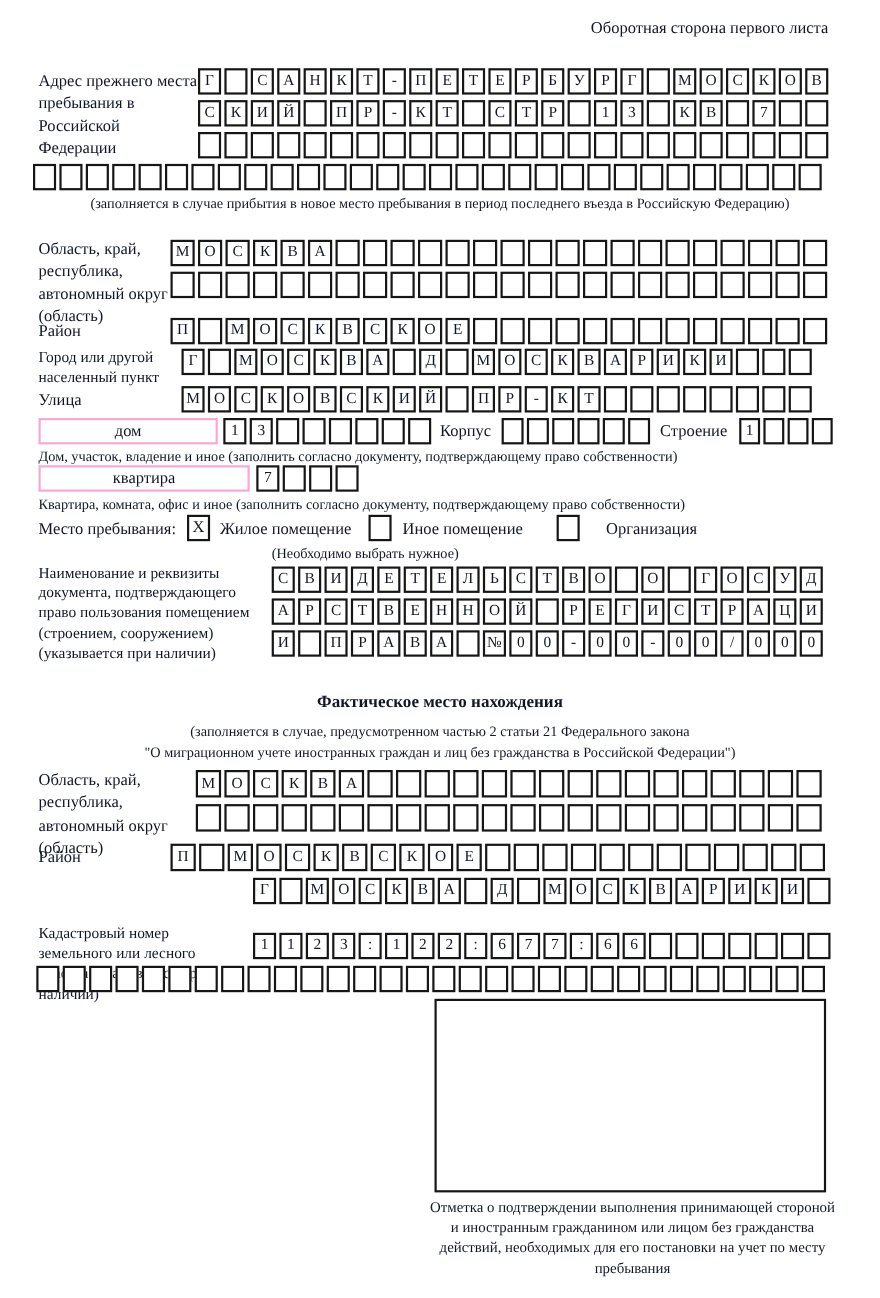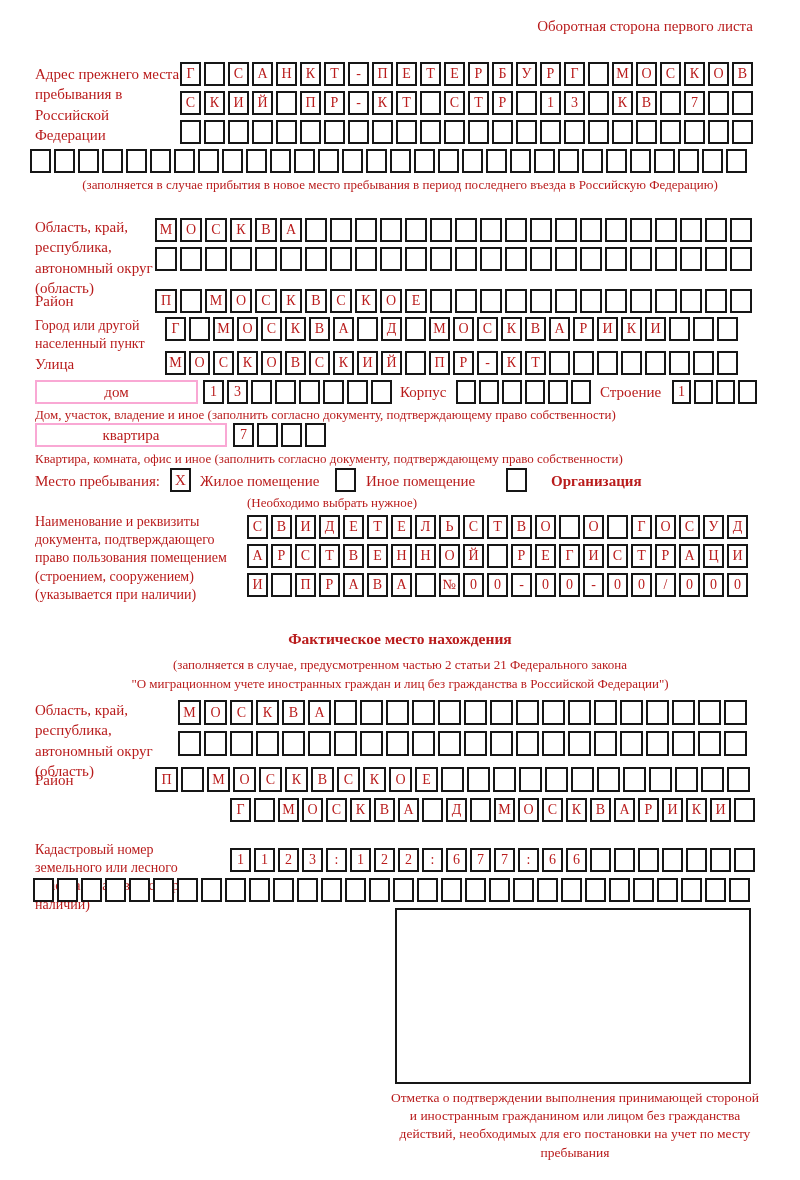--- a/index.html
+++ b/index.html
@@ -1,18 +1,18 @@
 <!DOCTYPE html>
 <html lang="ru"><head>
 <meta charset="utf-8">
 <style>
   html,body{margin:0;padding:0;background:#fff;}
   .page{
     position:relative; width:800px; height:1180px; background:#fff;
-    font-family:"Liberation Serif", serif; color:#b91c1c; overflow:hidden;
+    font-family:"Liberation Serif", serif; color:#0f172a; overflow:hidden;
   }
   .abs{position:absolute;}
   .lbl{font-size:15px; line-height:1.35;}
   .lbl-sm{font-size:14px; line-height:1.3;}
   .note{font-size:13px;}
   .center{left:0; right:0; text-align:center;}
   .bold{font-weight:bold;}
   .cellrow{white-space:nowrap; line-height:0;}
   .cell{
     display:inline-block; box-sizing:content-box;
@@ -77,21 +77,21 @@
   <div class="abs wbox" style="left:35px; top:423px; width:192px;">квартира</div>
   <div class="abs cellrow" style="left:233px; top:423px;"><span class="cell">7</span><span class="cell"></span><span class="cell"></span><span class="cell"></span></div>
   <div class="abs note" style="left:35px; top:451px;">Квартира, комната, офис и иное (заполнить согласно документу, подтверждающему право собственности)</div>
 
   <div class="abs lbl" style="left:35px; top:471px;">Место пребывания:</div>
   <span class="abs chk" style="left:170px; top:468px;">X</span>
   <div class="abs lbl" style="left:200px; top:471px;">Жилое помещение</div>
   <span class="abs chk" style="left:335px; top:468px;"></span>
   <div class="abs lbl" style="left:366px; top:471px;">Иное помещение</div>
   <span class="abs chk" style="left:506px; top:468px;"></span>
-  <div class="abs lbl" style="left:551px; top:471px;font-weight:bold;">Организация</div>
+  <div class="abs lbl" style="left:551px; top:471px;">Организация</div>
   <div class="abs note" style="left:247px; top:495px;font-family:Liberation Serif, serif;">(Необходимо выбрать нужное)</div>
 
   <div class="abs lbl-sm" style="left:35px; top:513px; width:208px;">Наименование и реквизиты документа, подтверждающего право пользования помещением (строением, сооружением) (указывается при наличии)</div>
   <div class="abs cellrow" style="left:247px; top:515px;"><span class="cell">С</span><span class="cell">В</span><span class="cell">И</span><span class="cell">Д</span><span class="cell">Е</span><span class="cell">Т</span><span class="cell">Е</span><span class="cell">Л</span><span class="cell">Ь</span><span class="cell">С</span><span class="cell">Т</span><span class="cell">В</span><span class="cell">О</span><span class="cell"></span><span class="cell">О</span><span class="cell"></span><span class="cell">Г</span><span class="cell">О</span><span class="cell">С</span><span class="cell">У</span><span class="cell">Д</span></div>
   <div class="abs cellrow" style="left:247px; top:544px;"><span class="cell">А</span><span class="cell">Р</span><span class="cell">С</span><span class="cell">Т</span><span class="cell">В</span><span class="cell">Е</span><span class="cell">Н</span><span class="cell">Н</span><span class="cell">О</span><span class="cell">Й</span><span class="cell"></span><span class="cell">Р</span><span class="cell">Е</span><span class="cell">Г</span><span class="cell">И</span><span class="cell">С</span><span class="cell">Т</span><span class="cell">Р</span><span class="cell">А</span><span class="cell">Ц</span><span class="cell">И</span></div>
   <div class="abs cellrow" style="left:247px; top:573px;"><span class="cell">И</span><span class="cell"></span><span class="cell">П</span><span class="cell">Р</span><span class="cell">А</span><span class="cell">В</span><span class="cell">А</span><span class="cell"></span><span class="cell">№</span><span class="cell">0</span><span class="cell">0</span><span class="cell">-</span><span class="cell">0</span><span class="cell">0</span><span class="cell">-</span><span class="cell">0</span><span class="cell">0</span><span class="cell">/</span><span class="cell">0</span><span class="cell">0</span><span class="cell">0</span></div>
 
   <div class="abs center bold" style="top:630px; font-size:15.5px;">Фактическое место нахождения</div>
   <div class="abs center note" style="top:657px;">(заполняется в случае, предусмотренном частью 2 статьи 21 Федерального закона</div>
   <div class="abs center note" style="top:676px;">"О миграционном учете иностранных граждан и лиц без гражданства в Российской Федерации")</div>

